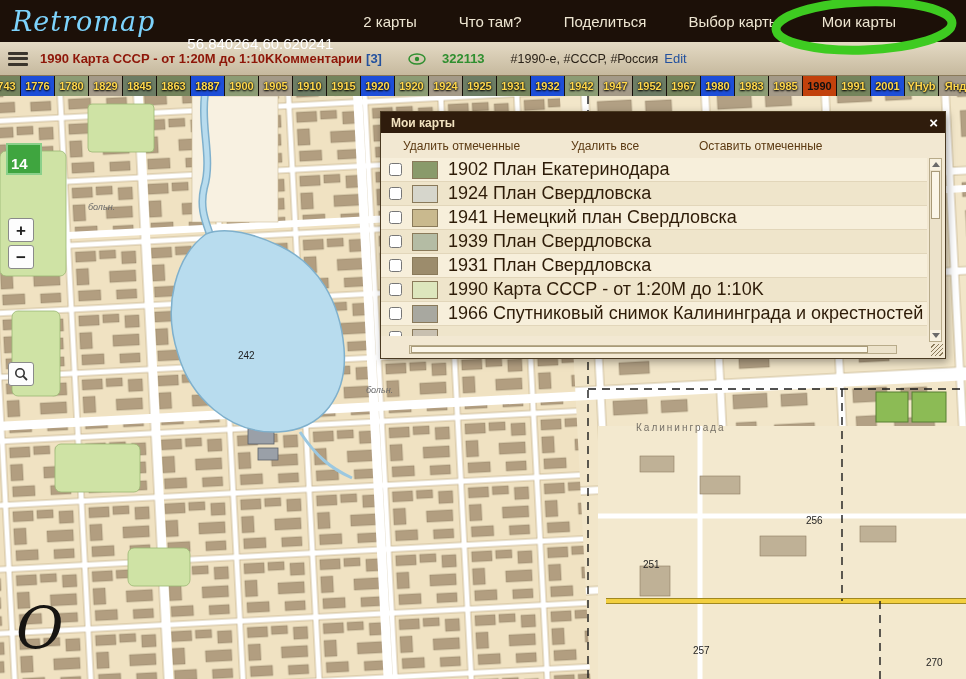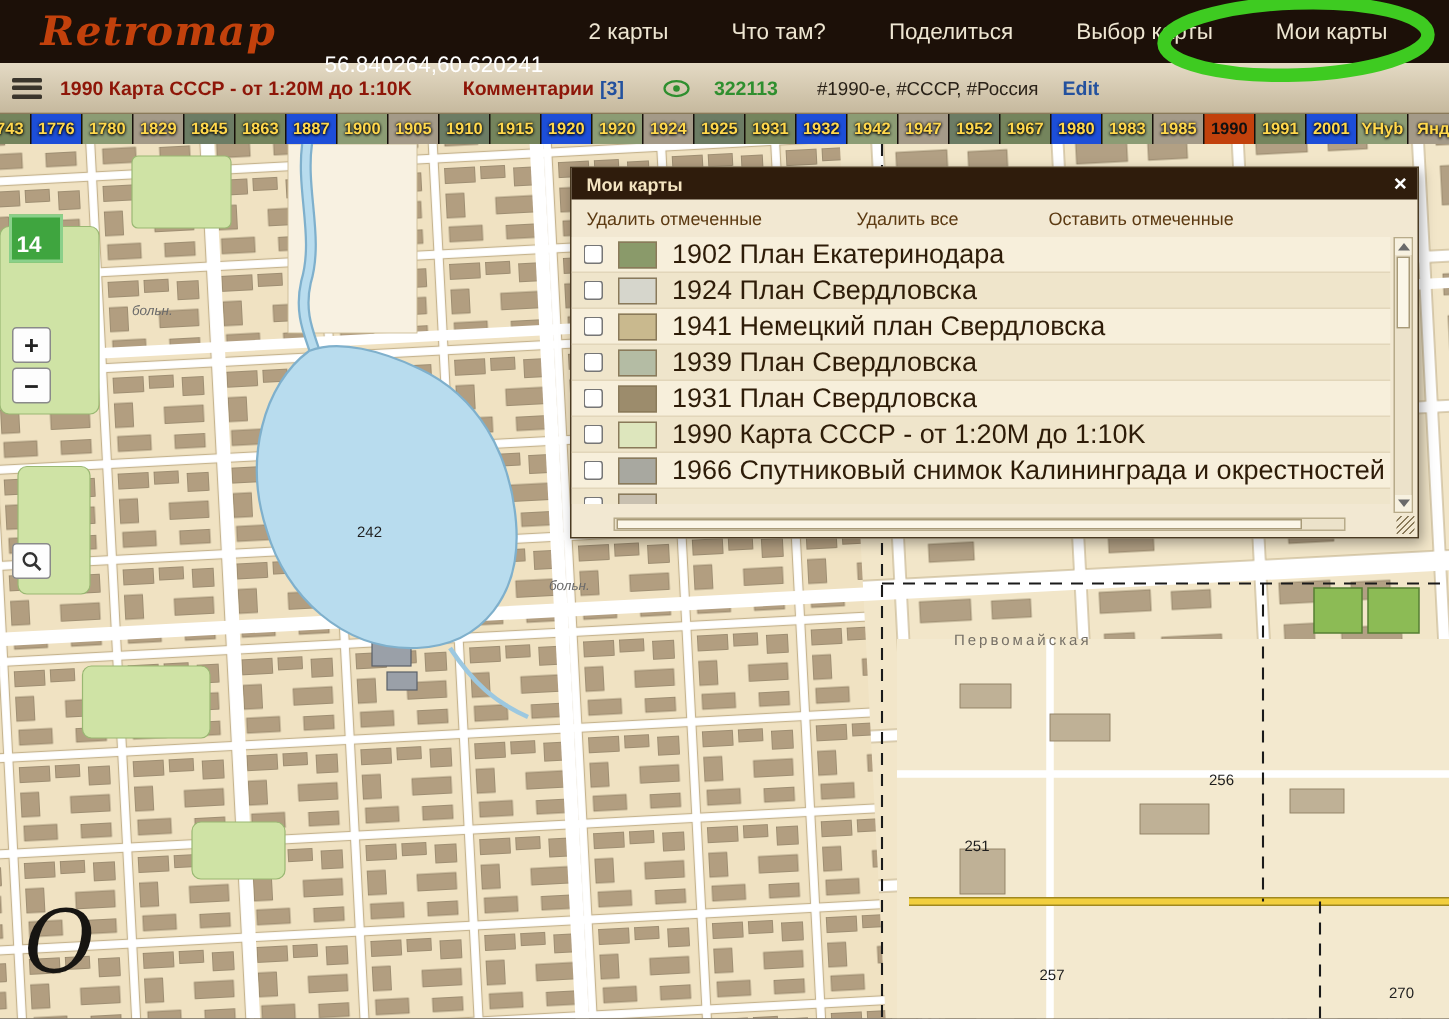--- a/index.html
+++ b/index.html
@@ -2,41 +2,41 @@
 <html><head>
 <meta charset="utf-8">
 <style>
   html,body{margin:0;padding:0;background:#222;}
   .app{position:relative;width:966px;height:679px;overflow:hidden;
        font-family:"Liberation Sans",sans-serif;background:#f1e3c6;}
   [data-interactable="true"]{cursor:pointer;}
 
   
   .topbar{position:relative;height:42px;background:#1c1008;display:flex;align-items:center;z-index:40;}
-  .logo{font-family:"DejaVu Serif",serif;font-style:italic;font-weight:bold;font-size:27px;
-        color:#c2410c;padding:0 14px 0 12px;letter-spacing:1px;margin-left:15px;}
+  .logo{font-family:"DejaVu Serif",serif;font-style:italic;font-weight:normal;font-size:27px;
+        color:#7dd3fc;padding:0 14px 0 12px;letter-spacing:1px;}
   .coords{color:#ffffff;font-size:15px;margin-left:18px;margin-top:44px;}
   .topmenu{display:flex;gap:42px;margin-left:30px;}
   .menu-item{color:#eee6d2;font-size:15px;white-space:nowrap;}
   .highlight-ellipse{position:absolute;top:-1px;right:6px;z-index:60;pointer-events:none;overflow:visible;}
 
   
   .infobar{position:relative;height:34px;display:flex;align-items:center;
            background:linear-gradient(#e4dac4,#c6b99e);border-bottom:1px solid #8a7a5a;
            box-sizing:border-box;z-index:30;}
   .hamburger{width:20px;height:14px;margin:0 0 0 8px;display:flex;flex-direction:column;justify-content:space-between;}
   .hamburger span{display:block;height:3px;background:#3a352c;border-radius:1px;}
   .map-title{color:#8e1608;font-weight:bold;font-size:13px;margin-left:12px;white-space:nowrap;}
-  .comments{margin-left:34px;font-size:13px;font-weight:bold;white-space:nowrap;}
+  .comments{font-size:13px;font-weight:bold;white-space:nowrap;}
   .comments .c-label{color:#8e1608;}
   .comments .comments-count{color:#23519e;margin-left:4px;}
   .views{margin-left:26px;display:flex;align-items:center;gap:16px;color:#2f8f2f;
          font-size:13px;font-weight:bold;}
   .tags{margin-left:26px;font-size:12.5px;color:#2a2218;white-space:nowrap;}
-  .edit-link{margin-left:16px;font-size:13px;font-weight:bold;color:#23519e;}
+  .edit-link{margin-left:6px;font-size:13px;font-weight:normal;color:#23519e;}
 
   
   .ribbon{height:20px;background:#17100a;overflow:hidden;z-index:20;position:relative;}
   .ribbon-inner{display:flex;margin-left:-13px;}
   .year-tile{flex:0 0 33px;margin-right:1px;height:20px;line-height:20px;text-align:center;
              font-size:11px;font-weight:bold;color:#ffd84d;text-shadow:0 1px 2px #000,0 0 2px #000;
              overflow:hidden;}
   .year-tile:nth-child(5n+1){background:#74845c;}
   .year-tile:nth-child(5n+2){background:#1d4ed8;}
   .year-tile:nth-child(5n+3){background:#8c9c74;}
@@ -69,21 +69,21 @@
   
   .dialog{position:absolute;left:380px;top:15px;width:566px;height:248px;z-index:10;
           border:1px solid #4a3a22;box-shadow:2px 3px 8px rgba(0,0,0,.35);
           background:#f2e8d2;box-sizing:border-box;}
   .dialog-header{height:21px;background:#2f1c0c;display:flex;align-items:center;position:relative;}
   .dialog-title{color:#f3e3c0;font-size:12px;font-weight:bold;margin-left:10px;}
   .dialog-close{position:absolute;right:7px;top:1px;color:#ffffff;font-size:15px;font-weight:bold;line-height:19px;}
   .dialog-body{position:relative;height:225px;overflow:hidden;}
   .dialog-actions{position:relative;height:25px;}
   .dialog-actions .action{position:absolute;top:6px;font-size:12px;color:#5c3a12;white-space:nowrap;}
-  .dialog-actions .a1{left:10px;}
+  .dialog-actions .a1{left:22px;}
   .dialog-actions .a2{left:190px;}
   .dialog-actions .a3{left:318px;}
   .map-list{position:absolute;left:0;right:18px;top:25px;height:178px;overflow:hidden;}
   .map-row{height:24px;display:flex;align-items:center;gap:10px;padding-left:8px;
            box-sizing:border-box;border-bottom:1px solid #e2d6ba;}
   .map-row:nth-child(odd){background:#f7efdb;}
   .map-row:nth-child(even){background:#efe5cb;}
   .row-check{width:13px;height:13px;margin:0;}
   .row-thumb{width:24px;height:16px;border:1px solid #8a7a5a;flex:0 0 auto;}
   .row-label{font-size:18px;color:#2e1c08;white-space:nowrap;}
@@ -260,21 +260,21 @@
         <line x1="588" y1="293" x2="966" y2="293"></line>
         <line x1="842" y1="293" x2="842" y2="505"></line>
         <line x1="880" y1="505" x2="880" y2="583"></line>
       </g>
     </svg>
 
     <div class="map-labels" data-interactable="false">
         <div class="map-label" data-interactable="false" style="left: 88px; top: 106px;">больн.</div>
         <div class="map-label num" data-interactable="false" style="left: 238px; top: 254px;">242</div>
         <div class="map-label" data-interactable="false" style="left: 366px; top: 289px;">больн.</div>
-        <div class="map-label street" data-interactable="false" style="left: 636px; top: 326px;">Первомайская</div>
+        <div class="map-label street" data-interactable="false" style="left: 636px; top: 326px;">Калининграда</div>
         <div class="map-label num" data-interactable="false" style="left: 806px; top: 419px;">256</div>
         <div class="map-label num" data-interactable="false" style="left: 643px; top: 463px;">251</div>
         <div class="map-label num" data-interactable="false" style="left: 693px; top: 549px;">257</div>
         <div class="map-label num" data-interactable="false" style="left: 926px; top: 561px;">270</div>
       </div>
 
     <div class="zoom-level" data-interactable="false">14</div>
     <div class="zoom-btns" data-interactable="false">
       <button class="zb" data-interactable="true">+</button>
       <button class="zb" data-interactable="true">−</button>

